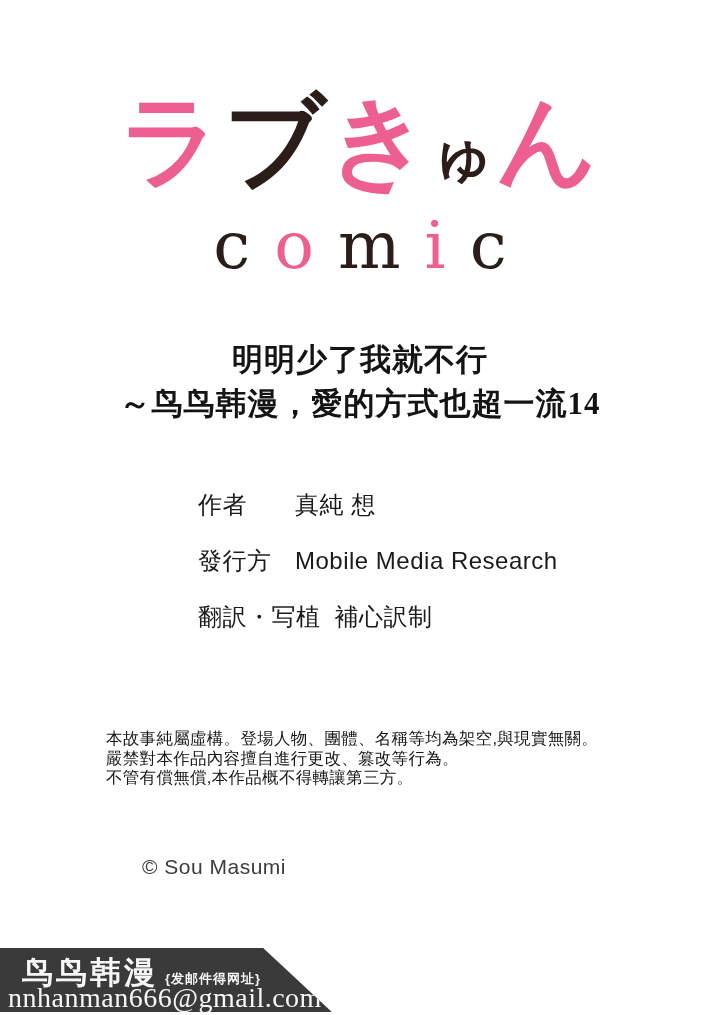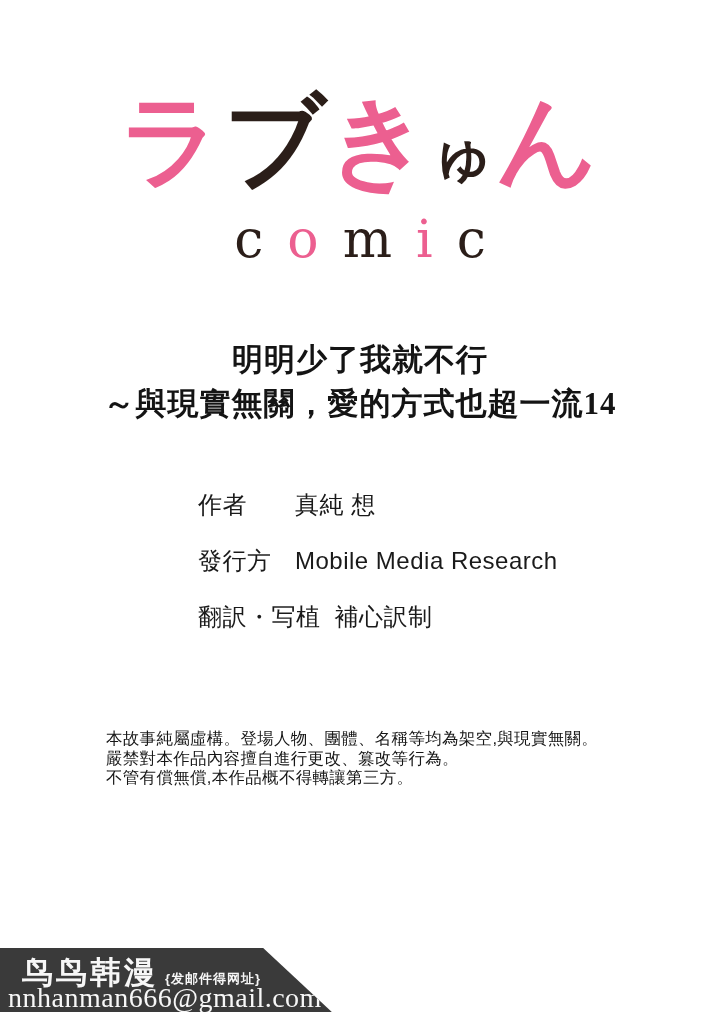--- a/index.html
+++ b/index.html
@@ -31,21 +31,21 @@
   .logo-kana .small-kana { font-size: 0.60em; }
   .pink { color: #ec5f90; }
   .dark { color: #2b1e19; }
 
   .logo-comic {
     position: absolute;
     top: 213px; left: 0;
     width: 100%;
     text-align: center;
     font-family: "DejaVu Serif", "Liberation Serif", serif;
-    font-size: 52px;
+    font-size: 66px;
     line-height: 1;
     letter-spacing: 24px;
     text-indent: 24px; 
     white-space: nowrap;
   }
 
   
   .title {
     position: absolute;
     top: 338px; left: 0;
@@ -139,21 +139,21 @@
 
   <div class="logo-kana">
     <span class="pink">ラ</span><span class="dark">ブ</span><span class="pink">き</span><span class="dark small-kana">ゅ</span><span class="pink">ん</span>
   </div>
   <div class="logo-comic">
     <span class="dark">c</span><span class="pink">o</span><span class="dark">m</span><span class="pink">i</span><span class="dark">c</span>
   </div>
 
   <div class="title">
     <div>明明少了我就不行</div>
-    <div>～與現實無關，愛的方式也超一流14</div>
+    <div>～鸟鸟韩漫，愛的方式也超一流14</div>
   </div>
 
   <div class="credits">
     <div class="credit-row">
       <span class="credit-label">作者</span>
       <span class="credit-value">真純 想</span>
     </div>
     <div class="credit-row">
       <span class="credit-label">發行方</span>
       <span class="credit-value">Mobile Media Research</span>
@@ -163,20 +163,21 @@
       <span class="credit-value">補心訳制</span>
     </div>
   </div>
 
   <div class="disclaimer">
     <div>本故事純屬虛構。登場人物、團體、名稱等均為架空,與現實無關。</div>
     <div>嚴禁對本作品內容擅自進行更改、篡改等行為。</div>
     <div>不管有償無償,本作品概不得轉讓第三方。</div>
   </div>
 
+  <div class="copyright">© Sou Masumi</div>
 
   <div class="footer-banner">
     <div class="footer-line1">
       <span class="footer-brand">鸟鸟韩漫</span>
       <span class="footer-note">{发邮件得网址}</span>
     </div>
     <div class="footer-email">nnhanman666@gmail.com</div>
   </div>
 
 </div>

